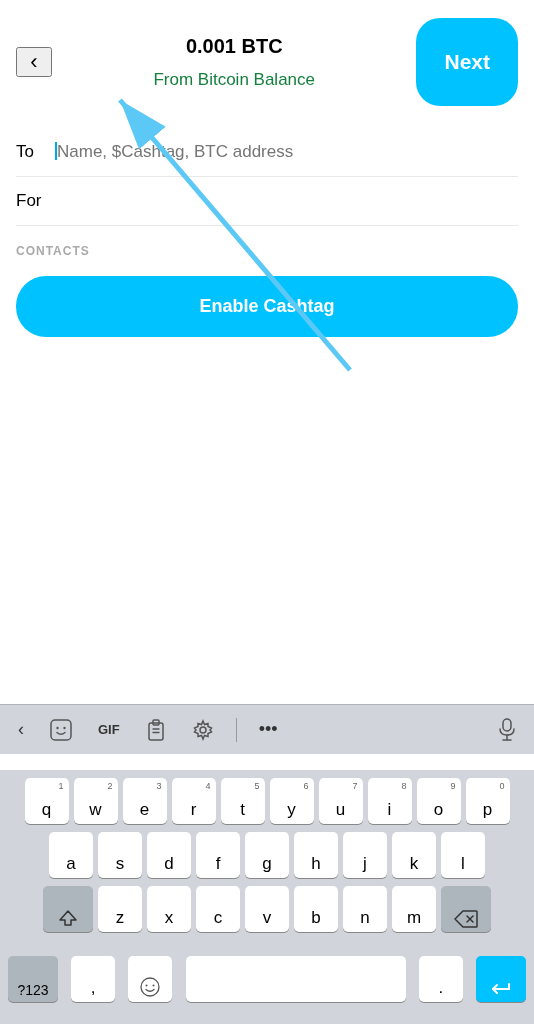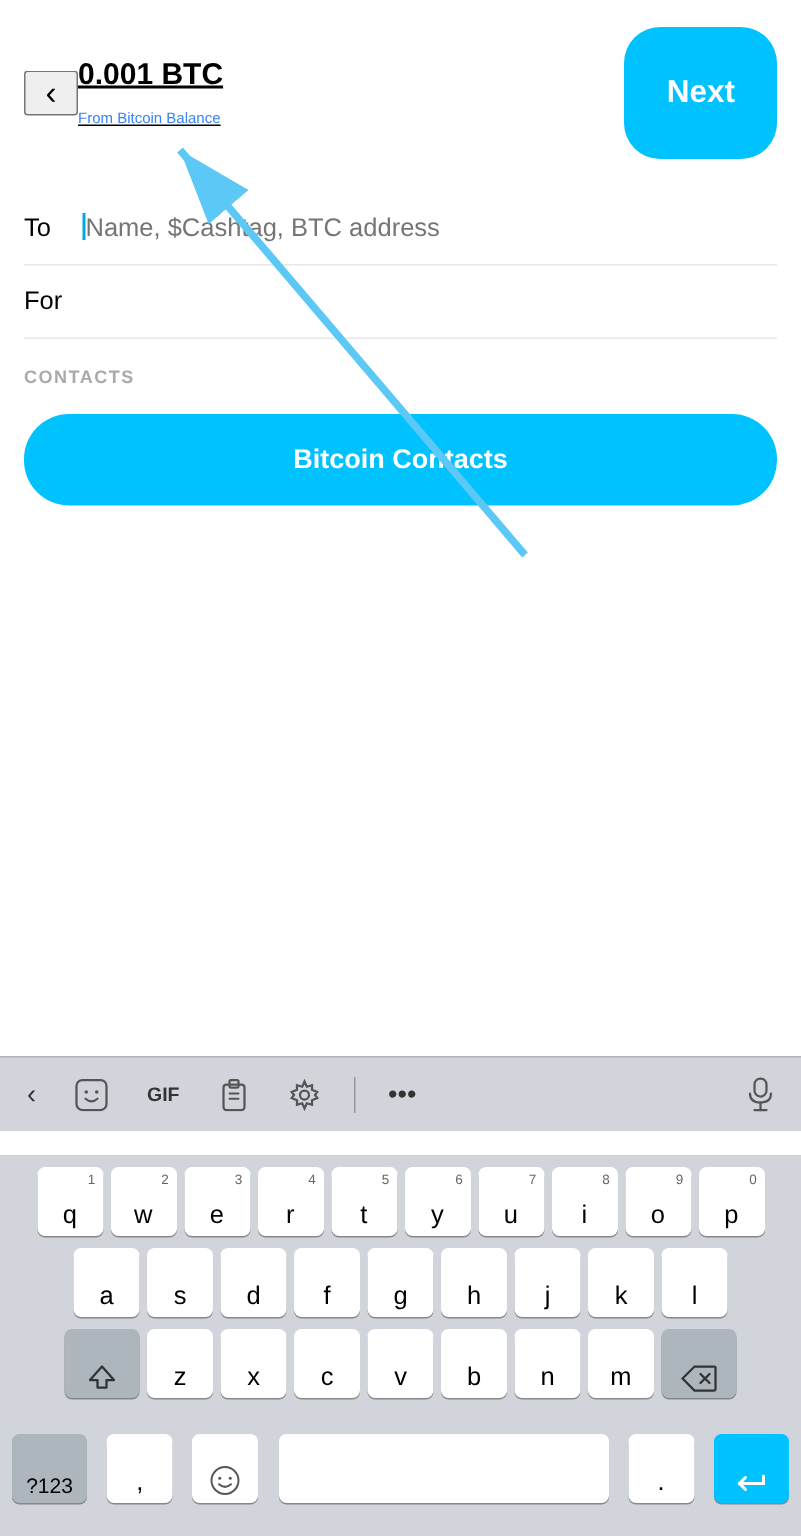--- a/index.html
+++ b/index.html
@@ -21,32 +21,31 @@
       position: relative;
     }
     .header-back {
       font-size: 22px;
       color: #000;
       cursor: pointer;
       width: 36px;
       text-align: center;
     }
     .header-center {
-      text-align: left;
+      text-align: center;
       flex: 1;
-      text-decoration: underline;
     }
     .header-title {
       font-size: 20px;
       font-weight: 600;
       color: #000;
     }
     .header-subtitle {
-      font-size: 10px;
-      color: #3b82f6;
+      font-size: 17px;
+      color: #15803d;
       margin-top: 12px;
     }
     .header-next-btn {
       background: #00c2ff;
       color: #fff;
       border: none;
       border-radius: 24px;
       padding: 32px 28px;
       font-size: 21px;
       font-weight: 600;
@@ -264,21 +263,21 @@
     <span class="field-label">To</span>
     <span class="field-cursor"></span>
     <input class="field-input" type="text" placeholder="Name, $Cashtag, BTC address" style="">
   </div>
   <div class="field-row">
     <span class="field-label">For</span>
   </div>
 </div>
 
 <div class="contacts-label">CONTACTS</div>
-<button class="enable-contacts-btn">Bitcoin Contacts</button>
+<button class="enable-contacts-btn">Enable Cashtag</button>
 
 <svg class="arrow-overlay" viewBox="0 0 330 340" xmlns="http://www.w3.org/2000/svg">
   <defs>
     <marker id="arrowhead" markerWidth="10" markerHeight="7" refX="10" refY="3.5" orient="auto">
       <polygon points="0 0, 10 3.5, 0 7" fill="#5bc8f5"></polygon>
     </marker>
   </defs>
 
   <line x1="290" y1="310" x2="60" y2="40" stroke="#5bc8f5" stroke-width="5" marker-end="url(#arrowhead)"></line>
 </svg>

